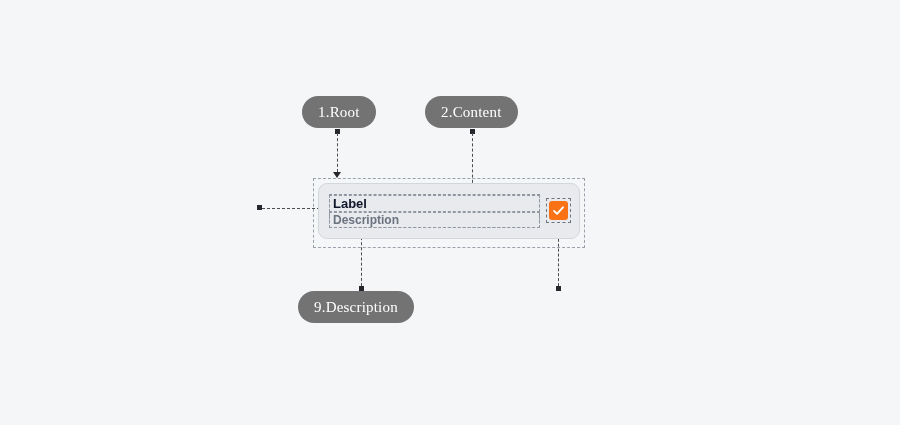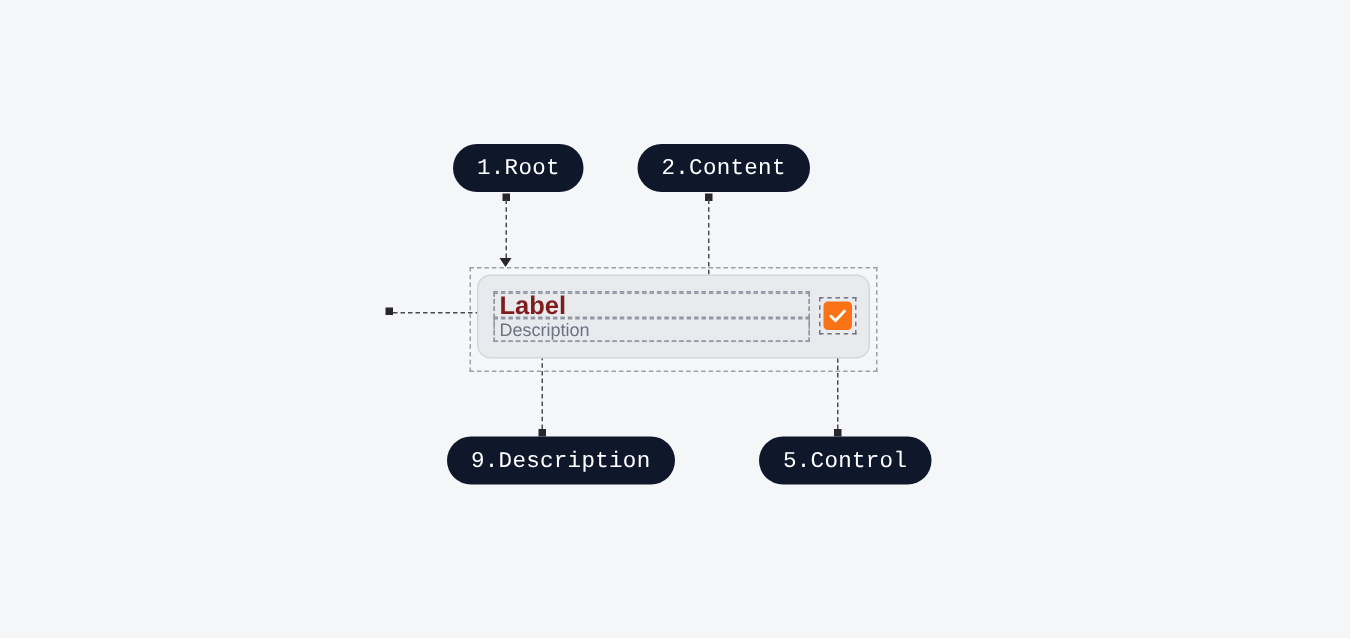--- a/index.html
+++ b/index.html
@@ -18,23 +18,23 @@
     width: 900px;
     height: 425px;
   }
 
   
   .pill {
     position: absolute;
     display: flex;
     align-items: center;
     justify-content: center;
-    background: #0f172a;
+    background: #737373;
     color: #ffffff;
-    font-family: Liberation Mono, monospace;
+    font-family: Liberation Serif, serif;
     font-size: 15px;
     letter-spacing: 0.2px;
     border-radius: 999px;
     padding: 0 16px;
     height: 32px;
     white-space: nowrap;
     box-sizing: border-box;
   }
 
   
@@ -129,28 +129,28 @@
     padding-left: 3px;
   }
   #desc-box {
     left: 329px;
     top: 212px;
     width: 211px;
     height: 16px;
     padding-left: 3px;
   }
   #label-text {
-    font-size: 17px;
+    font-size: 13px;
     font-weight: bold;
-    color: #7f1d1d;
+    color: #0f172a;
     line-height: 1;
   }
   #desc-text {
     font-size: 12px;
-    font-weight: normal;
+    font-weight: bold;
     color: #6b7280;
     line-height: 1;
   }
 
   
   #control-box {
     position: absolute;
     left: 546px;
     top: 198px;
     width: 25px;
@@ -178,21 +178,20 @@
 
 <div id="stage">
 
   <div class="pill" style="left:302px; top:96px;">1.Root</div>
 
   <div class="pill" style="left:425px; top:96px;">2.Content</div>
 
 
   <div class="pill" style="left:298px; top:291px;">9.Description</div>
 
-  <div class="pill" style="left:506px; top:291px;">5.Control</div>
 
   <div class="enddot" style="left:335px; top:129px;"></div>
   <div class="conn vline" style="left:337px; top:133px; height:39px;"></div>
   <div class="arrow arrow-down" style="left:333px; top:172px;"></div>
 
   <div class="enddot" style="left:470px; top:129px;"></div>
   <div class="conn vline" style="left:472px; top:133px; height:55px;"></div>
   <div class="arrow arrow-down" style="left:468px; top:188px;"></div>
 
   <div class="enddot" style="left:257px; top:205px;"></div>

